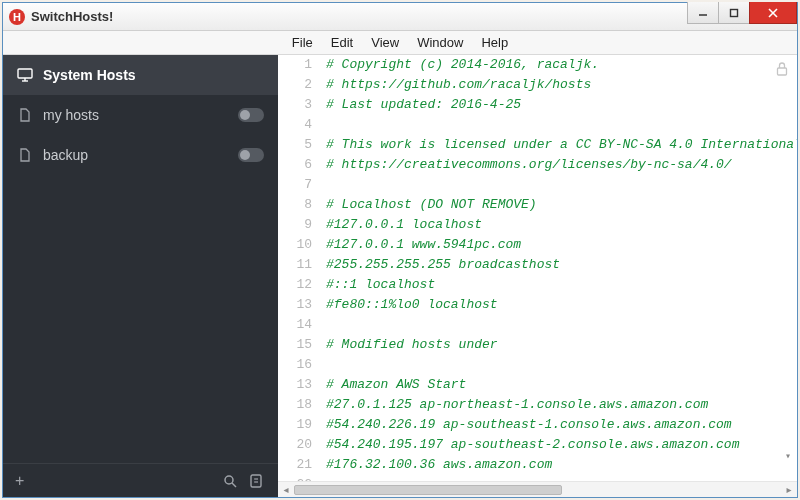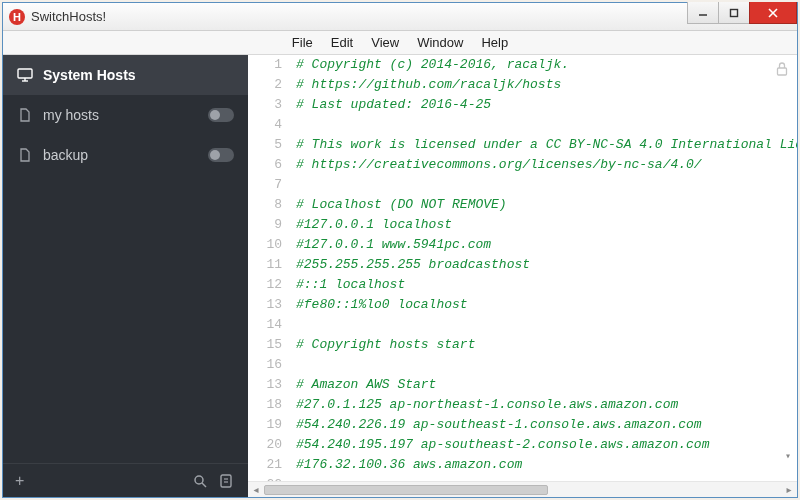--- a/index.html
+++ b/index.html
@@ -1,27 +1,27 @@
 <!DOCTYPE html>
 <html><head>
 <meta charset="utf-8">
 <style>
   * { box-sizing: border-box; margin: 0; padding: 0; }
   html, body { width: 800px; height: 500px; font-family: "Segoe UI", "Microsoft YaHei", sans-serif; font-size: 13px; background: #f3efe9; overflow: hidden; }
   .window { width: 796px; height: 496px; margin: 2px; border: 1px solid #5a8fbf; background: #fff; display: flex; flex-direction: column; }
   .titlebar { height: 28px; background: linear-gradient(#fdfdfd,#ececec); display: flex; align-items: center; padding: 0 0 0 6px; border-bottom: 1px solid #cfcfcf; }
   .titlebar .app-icon { width: 16px; height: 16px; border-radius: 50%; background: #d9342b; color: #fff; display: flex; align-items: center; justify-content: center; font-size: 11px; font-weight: bold; margin-right: 6px; }
-  .titlebar .title { color: #333; font-size: 13px; flex: 1; }
+  .titlebar .title { color: #333; font-size: 13px; flex: 1; font-weight: bold; }
   .win-controls { display: flex; height: 100%; }
   .win-btn { width: 32px; height: 22px; margin-top: -1px; border: 1px solid #b6b6b6; border-top: none; background: linear-gradient(#f7f7f7,#e5e5e5); display: flex; align-items: center; justify-content: center; font-size: 11px; color: #333; margin-left: -1px; }
   .win-btn.close { width: 48px; background: #d9342b; color: #fff; border-color: #a52820; }
   .menubar { height: 24px; display: flex; align-items: center; padding: 0 6px; background: #f7f7f7; border-bottom: 1px solid #d9d9d9; gap: 2px; font-size: 13px; color: #222; justify-content: center; }
   .menubar span { padding: 2px 8px; cursor: default; }
   .body { flex: 1; display: flex; min-height: 0; }
-  .sidebar { width: 245px; background: #2b2f35; color: #c9ccd0; display: flex; flex-direction: column; }
+  .sidebar { width: 275px; background: #2b2f35; color: #c9ccd0; display: flex; flex-direction: column; }
   .side-item { display: flex; align-items: center; height: 40px; padding: 0 14px; }
   .side-item.active { background: #3b3f46; color: #fff; font-weight: 600; }
   .side-item .icon { width: 16px; margin-right: 10px; display: flex; align-items: center; justify-content: center; }
   .side-item .label { flex: 1; font-size: 14px; }
   .toggle { width: 26px; height: 14px; border-radius: 7px; background: #555a61; position: relative; }
   .toggle::after { content: ""; position: absolute; width: 10px; height: 10px; border-radius: 50%; background: #9ea2a8; top: 2px; left: 2px; }
   .sidebar-footer { margin-top: auto; height: 34px; display: flex; align-items: center; padding: 0 12px; border-top: 1px solid #3a3e44; }
   .sidebar-footer .plus { color: #9ea2a8; font-size: 16px; flex: 1; }
   .sidebar-footer .sicon { width: 20px; color: #9ea2a8; display: flex; align-items: center; justify-content: center; margin-left: 6px; }
   .editor { flex: 1; position: relative; display: flex; flex-direction: column; background: #fff; }
@@ -139,21 +139,21 @@
             <div class="line"><span class="gutter">5</span><span class="txt"># This work is licensed under a CC BY-NC-SA 4.0 International License</span></div>
             <div class="line"><span class="gutter">6</span><span class="txt"># https://creativecommons.org/licenses/by-nc-sa/4.0/</span></div>
             <div class="line"><span class="gutter">7</span><span class="txt"></span></div>
             <div class="line"><span class="gutter">8</span><span class="txt"># Localhost (DO NOT REMOVE)</span></div>
             <div class="line"><span class="gutter">9</span><span class="txt">#127.0.0.1 localhost</span></div>
             <div class="line"><span class="gutter">10</span><span class="txt">#127.0.0.1 www.5941pc.com</span></div>
             <div class="line"><span class="gutter">11</span><span class="txt">#255.255.255.255 broadcasthost</span></div>
             <div class="line"><span class="gutter">12</span><span class="txt">#::1 localhost</span></div>
             <div class="line"><span class="gutter">13</span><span class="txt">#fe80::1%lo0 localhost</span></div>
             <div class="line"><span class="gutter">14</span><span class="txt"></span></div>
-            <div class="line"><span class="gutter">15</span><span class="txt"># Copyright hosts start</span></div>
+            <div class="line"><span class="gutter">15</span><span class="txt"># Modified hosts under</span></div>
             <div class="line"><span class="gutter">16</span><span class="txt"></span></div>
             <div class="line"><span class="gutter">13</span><span class="txt"># Amazon AWS Start</span></div>
             <div class="line"><span class="gutter">18</span><span class="txt">#27.0.1.125 ap-northeast-1.console.aws.amazon.com</span></div>
             <div class="line"><span class="gutter">19</span><span class="txt">#54.240.226.19 ap-southeast-1.console.aws.amazon.com</span></div>
             <div class="line"><span class="gutter">20</span><span class="txt">#54.240.195.197 ap-southeast-2.console.aws.amazon.com</span></div>
             <div class="line"><span class="gutter">21</span><span class="txt">#176.32.100.36 aws.amazon.com</span></div>
             <div class="line"><span class="gutter">22</span><span class="txt"></span></div>
           </div>
         <div class="vscroll-arrow">▾</div>
       </div>

